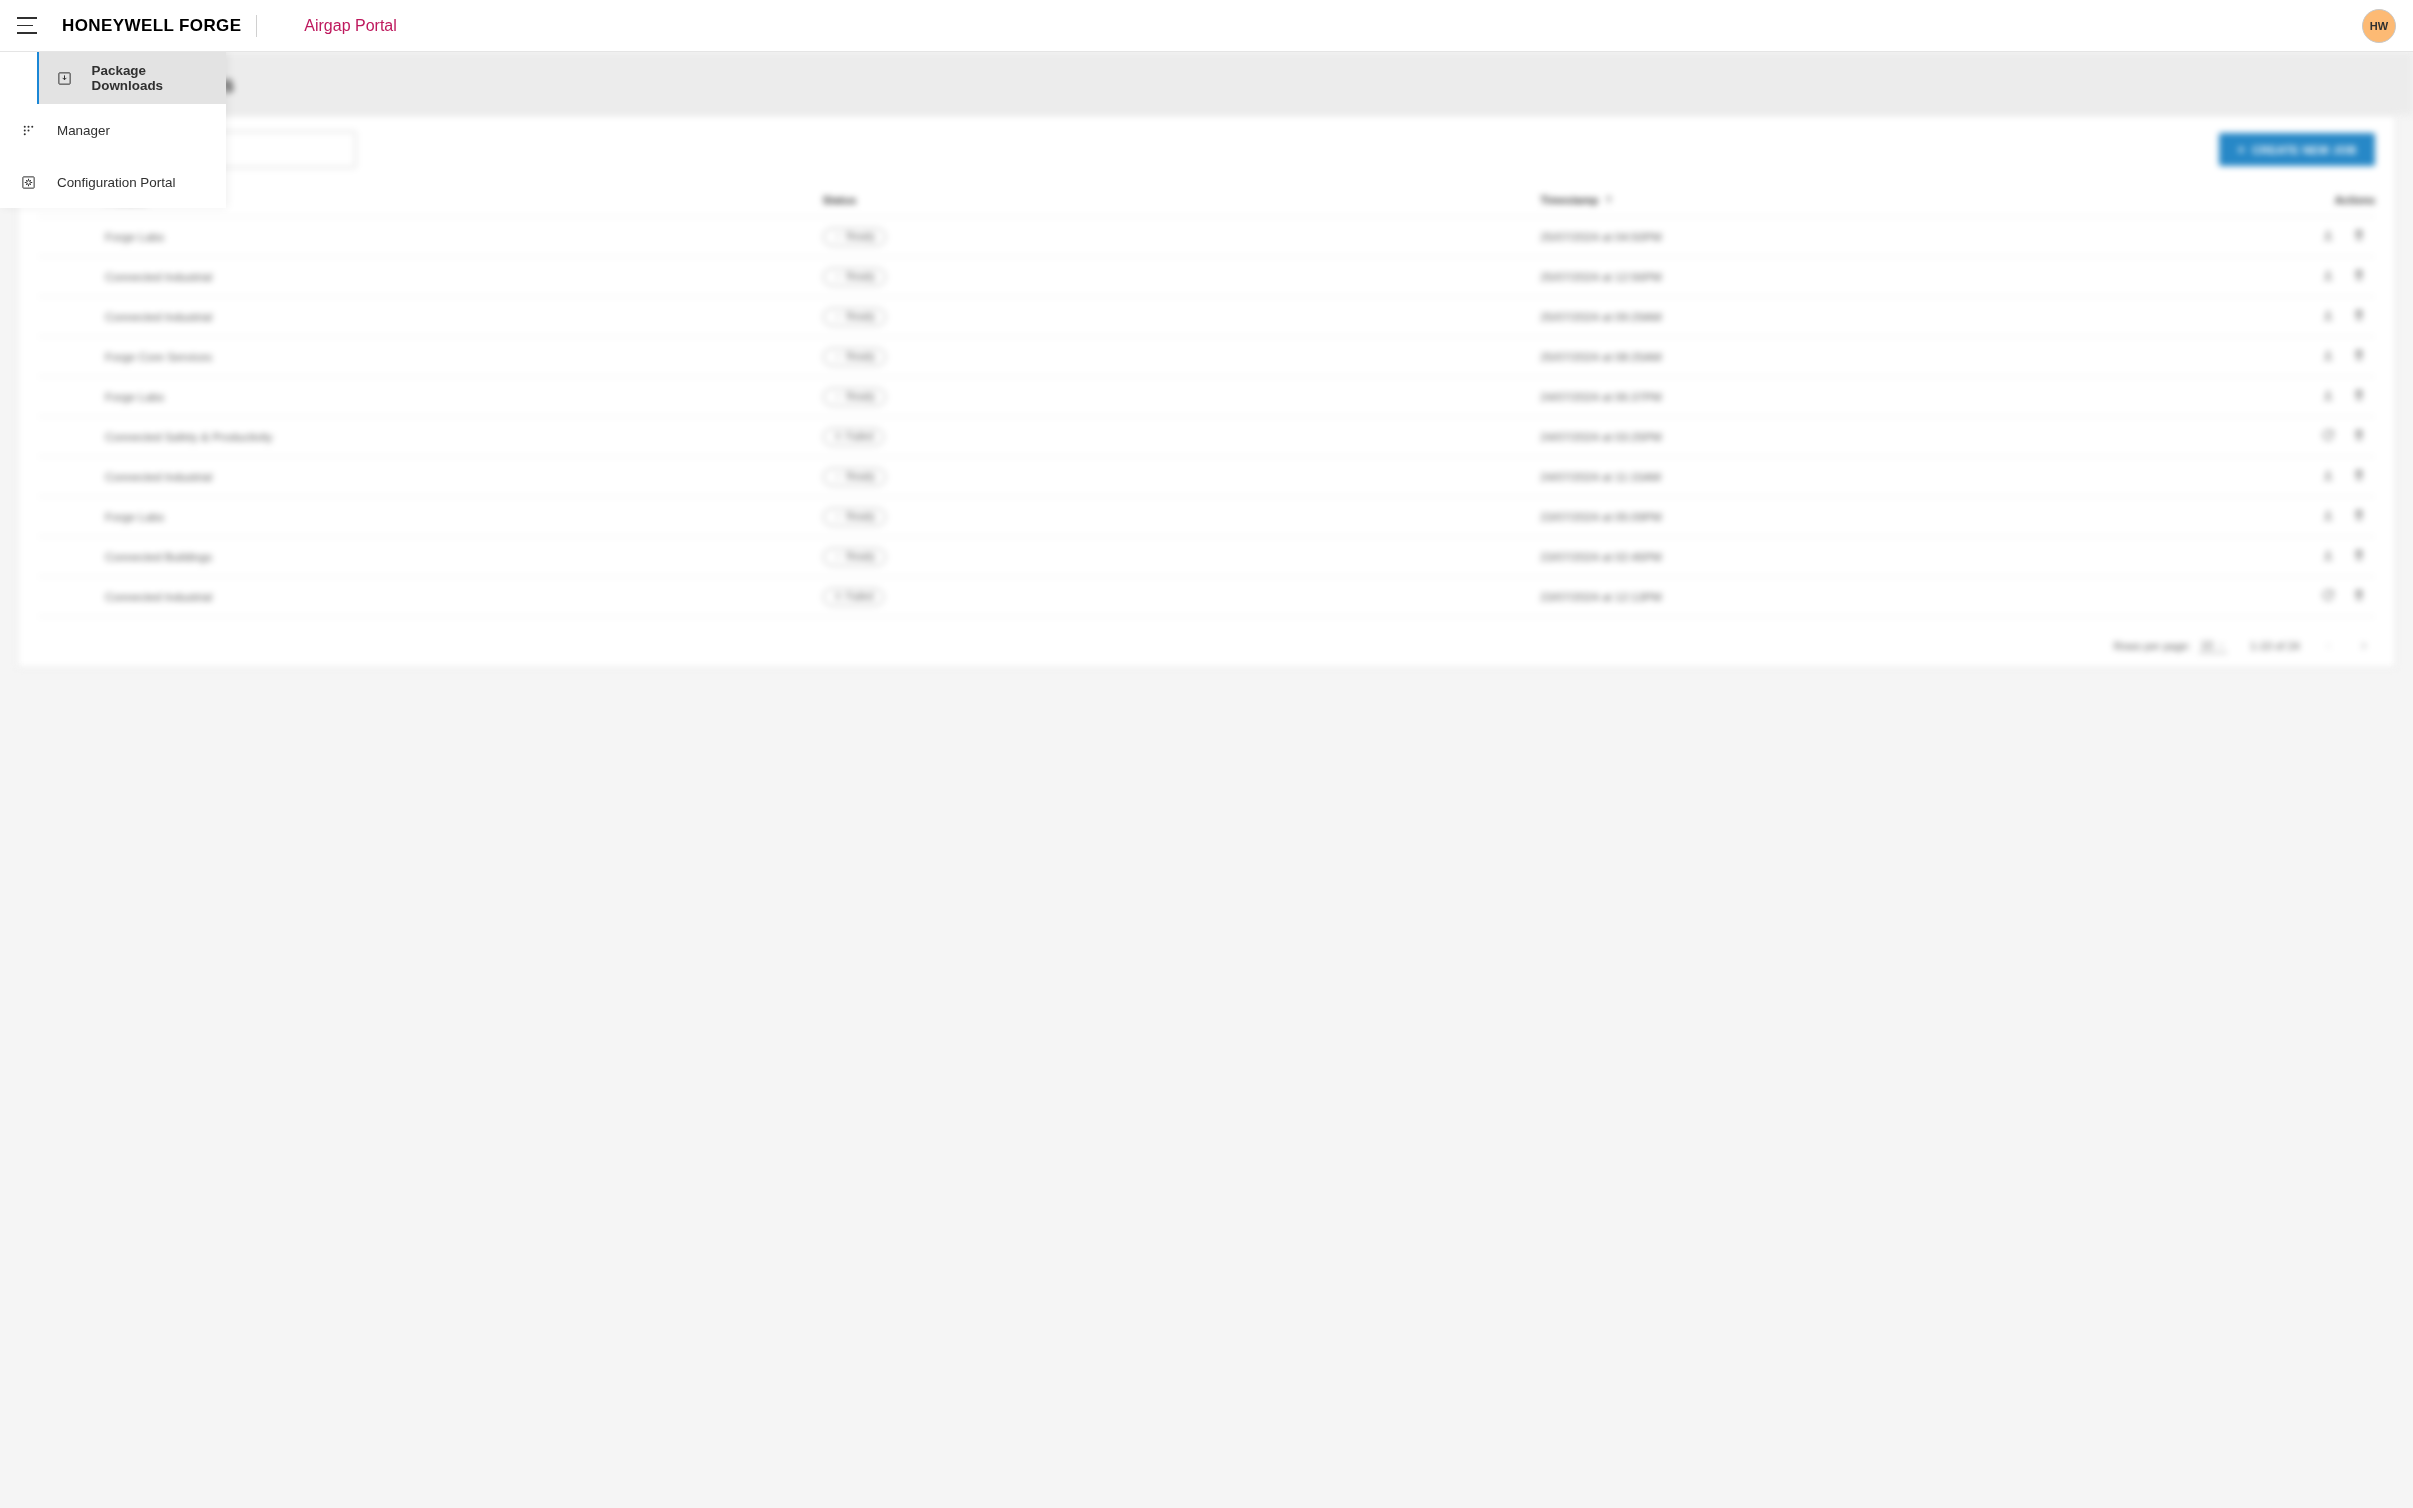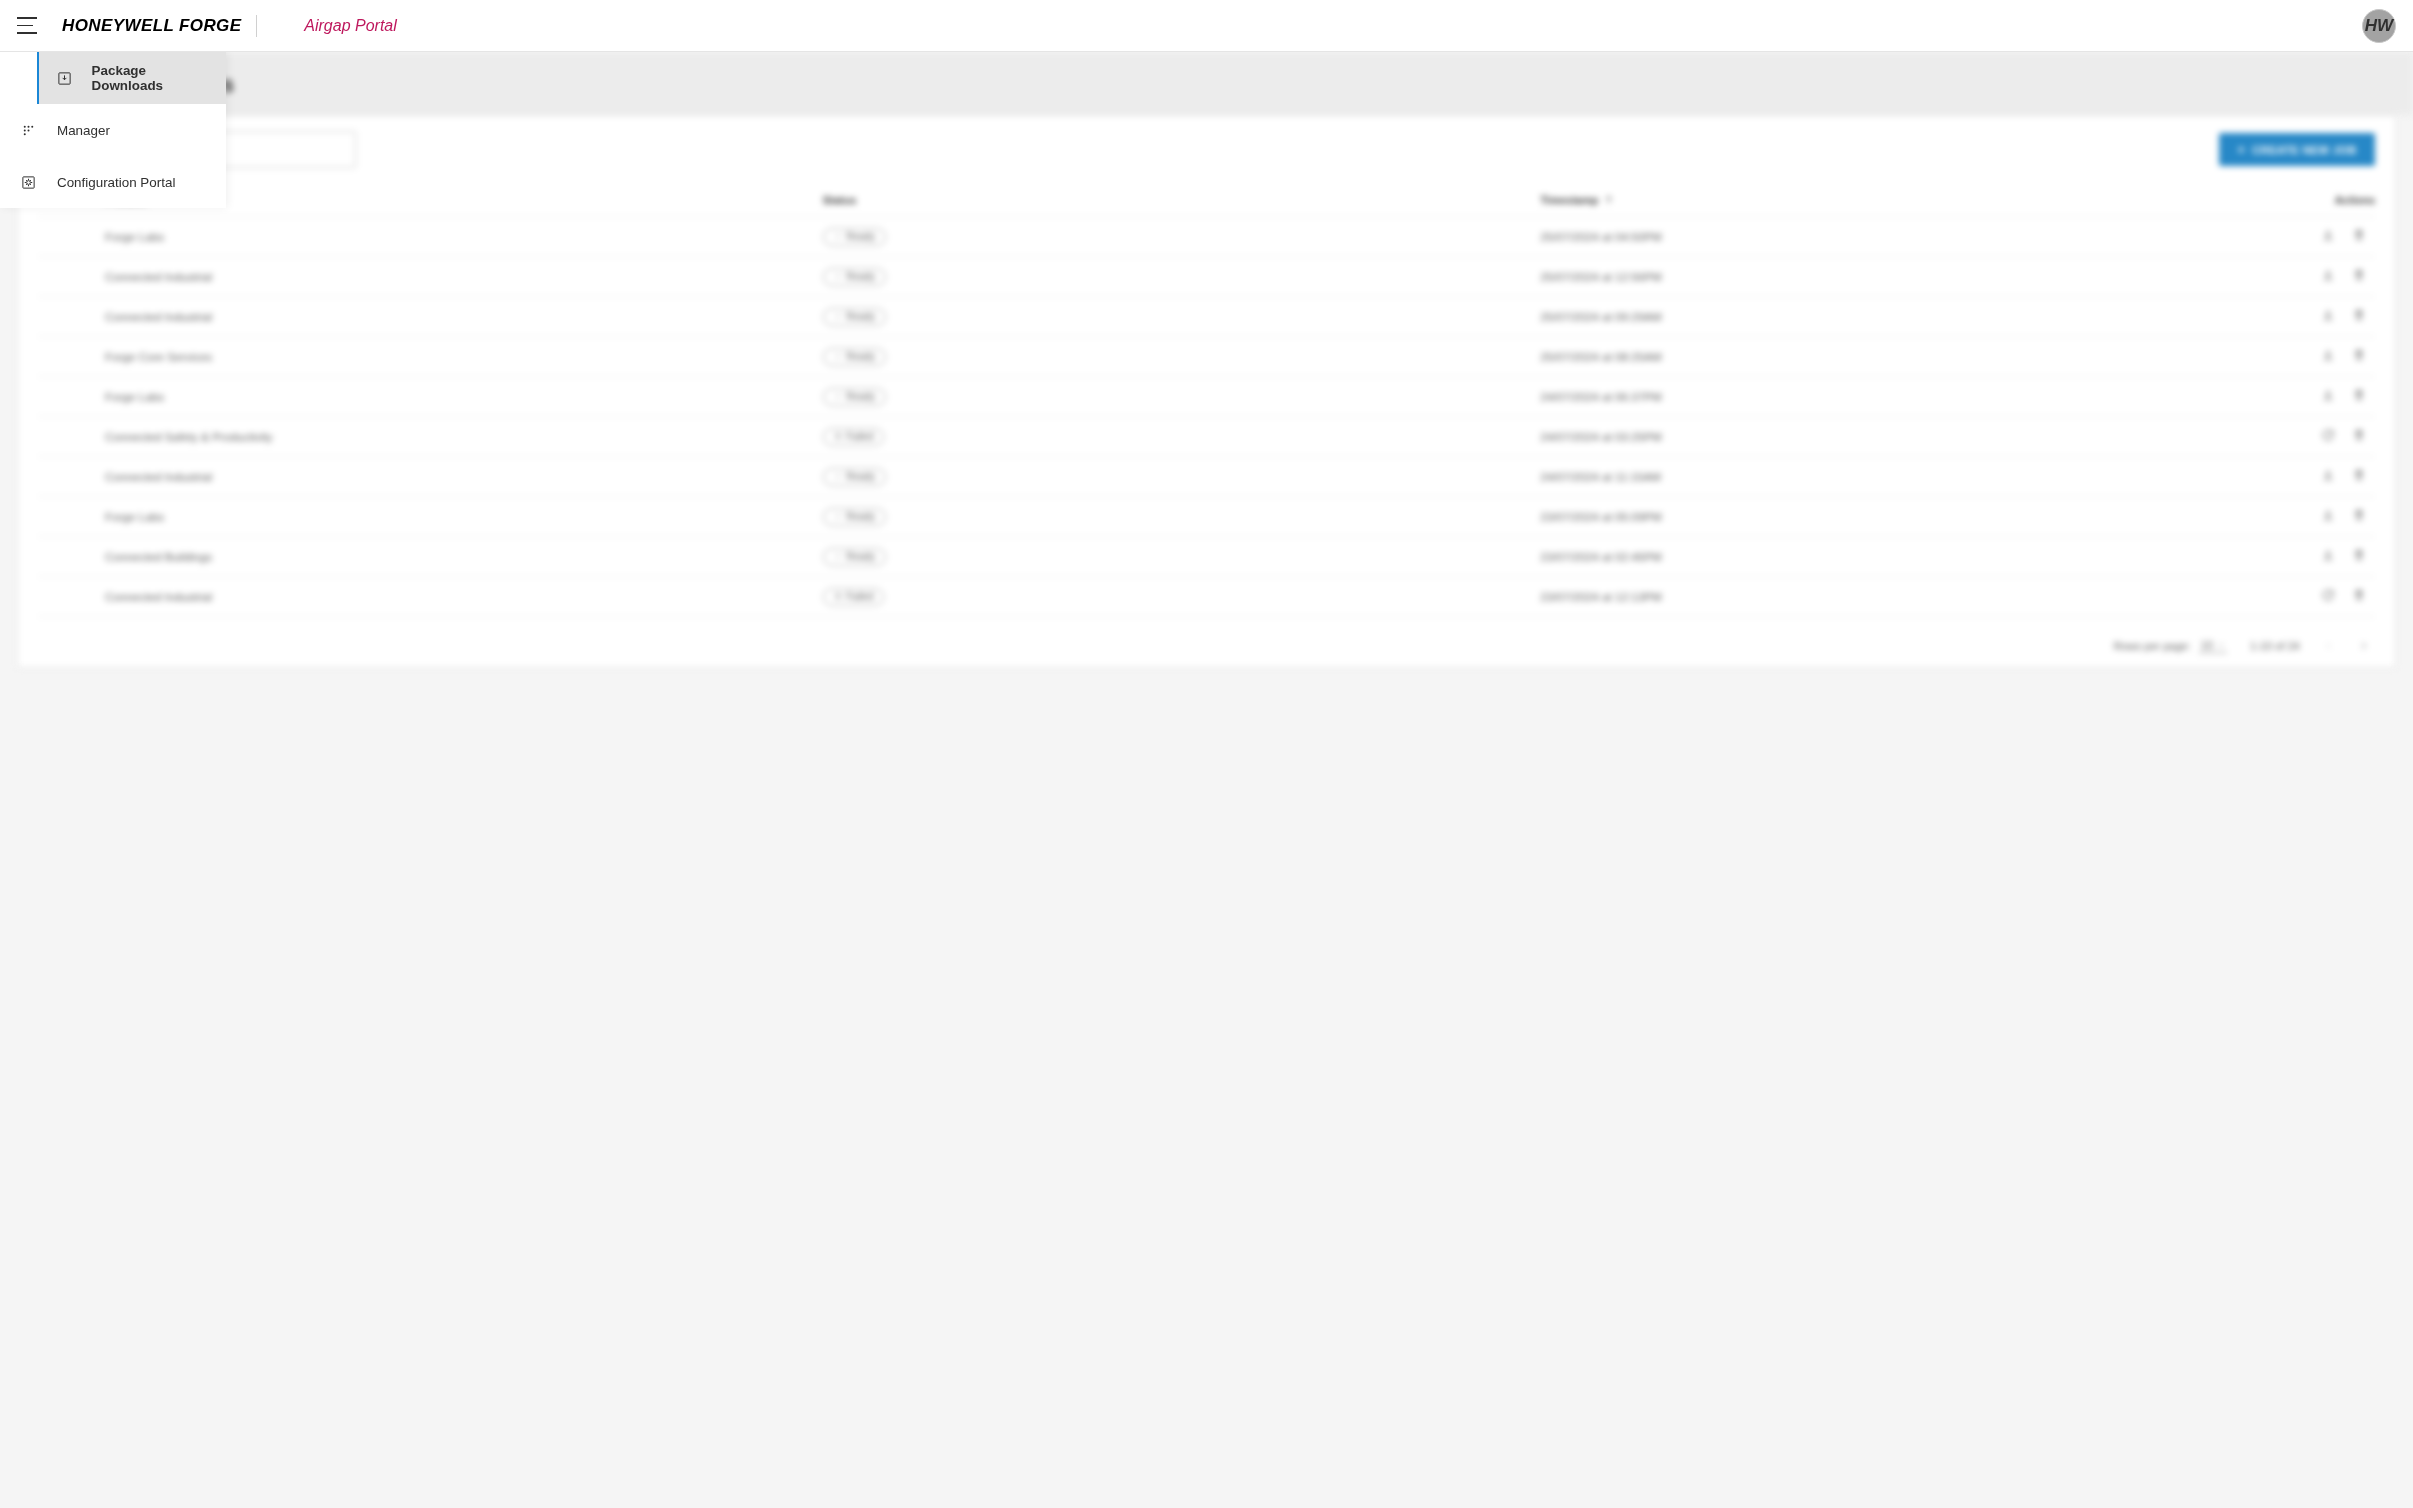--- a/index.html
+++ b/index.html
@@ -7,21 +7,20 @@
 
 .topbar {
   height: 52px;
   background: #fff;
   border-bottom: 0.8px solid #e5e5e5;
   display: flex;
   align-items: center;
   padding: 12px 17px;
   position: relative;
   z-index: 100;
-  font-style: italic;
 }
 .hamburger {
   width: 20px; height: 17px;
   display: flex; flex-direction: column; justify-content: space-between;
   cursor: pointer;
   margin-right: 25px;
 }
 .hamburger span { display: block; height: 1.7px; background: #303030; }
 .hamburger span:nth-child(2) { width: 80%; }
 
@@ -31,22 +30,22 @@
 .brand-divider {
   width: 0.8px; height: 22px; background: #d0d0d0; margin: 0 15px;
 }
 .app-title { font-size: 16px; color: #be185d; font-weight: 400; margin-left: 32px; }
 
 .avatar {
   margin-left: auto;
   width: 34px; height: 34px; border-radius: 50%;
   border: 0.8px solid #c8c8c8;
   display: flex; align-items: center; justify-content: center;
-  font-size: 17px; font-weight: 600; color: #303030;
-  background: #a3a3a3;
+  font-size: 11px; font-weight: 600; color: #303030;
+  background: #fdba74;
 }
 
 .shell { position: relative; width: 100%; height: calc(100% - 52px); }
 
 
 .bg-content {
   position: absolute; inset: 0;
   filter: blur(3.4px);
   padding: 0;
 }

